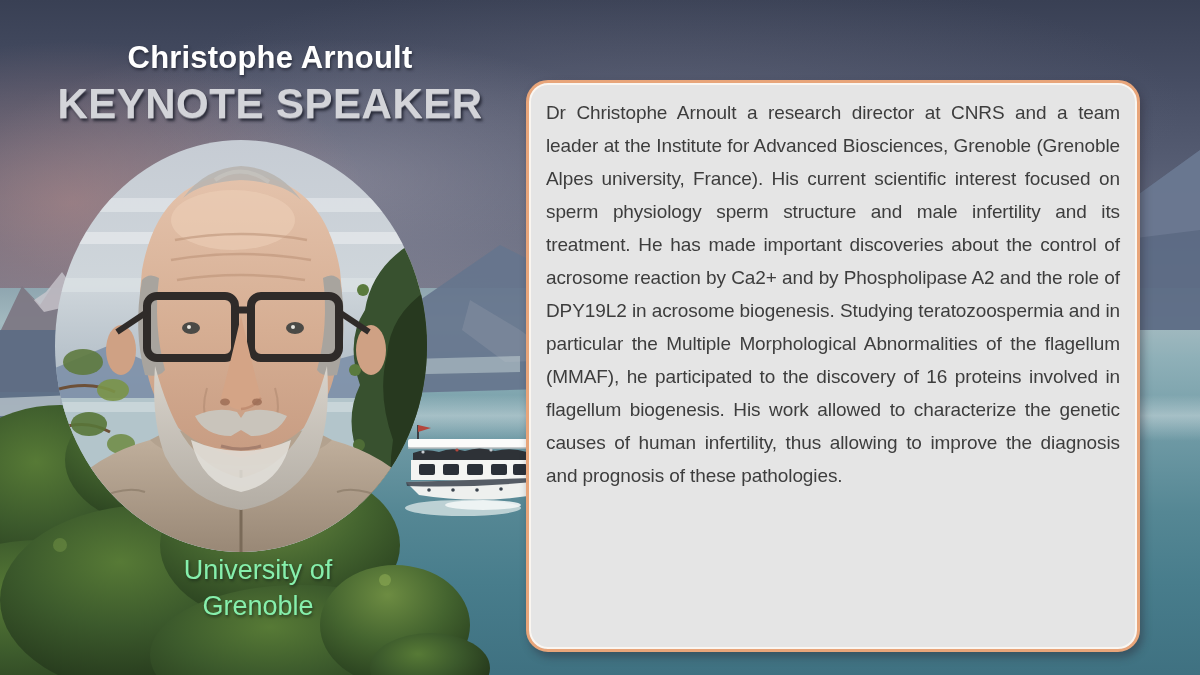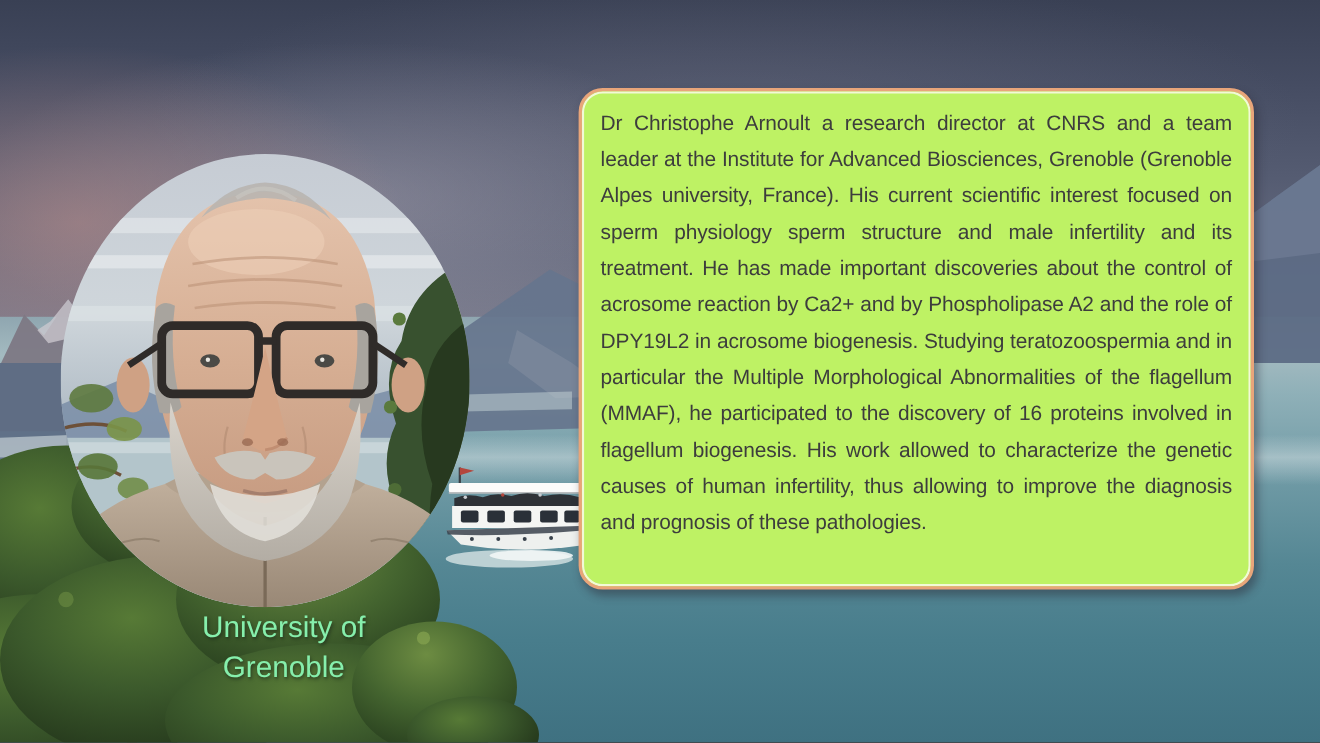--- a/index.html
+++ b/index.html
@@ -52,23 +52,23 @@
     margin-top:4px;font-size:42px;font-weight:700;letter-spacing:0.5px;color:#d3d4d9;
     text-shadow:0 1px 0 rgba(245,245,248,0.35), 2px 3px 3px rgba(25,28,40,0.8);
   }
   .affiliation{
     position:absolute;left:148px;top:552px;width:220px;z-index:9;
     text-align:center;font-size:27px;line-height:36px;color:#86efac;
     text-shadow:1px 2px 3px rgba(15,25,20,0.55);
   }
   
   .bio-box{
-    position:absolute;left:526px;top:80px;width:614px;height:456px;z-index:10;
+    position:absolute;left:526px;top:80px;width:614px;height:572px;z-index:10;
     box-sizing:border-box;
-    background:#bef264;
+    background:#e5e5e5;
     border:3px solid #e8a57a;
     border-radius:22px;
     box-shadow:3px 5px 8px rgba(45,42,55,0.45), inset 0 0 0 2px rgba(255,250,244,0.8);
     padding:13px 17px 10px 17px;
   }
   .bio-text{
     color:#3d3d3d;font-size:19px;line-height:33px;
     text-align:justify;text-align-last:left;letter-spacing:-0.1px;
   }
 </style>
@@ -250,20 +250,24 @@
 
       <path d="M100,226 Q112,270 128,296 Q150,330 186,338 Q222,330 244,296 Q260,270 272,226 Q276,280 262,316 Q238,362 186,370 Q134,362 110,316 Q96,280 100,226 Z" fill="url(#pBeard)"></path>
       <path d="M136,300 Q186,322 236,300 Q226,344 186,352 Q146,344 136,300 Z" fill="#e3e0da" opacity="0.85"></path>
 
       <path d="M140,276 Q162,266 182,272 L186,278 L190,272 Q210,266 232,276 Q222,296 196,296 L186,290 L176,296 Q150,296 140,276 Z" fill="#c9c4bb"></path>
 
       <path d="M166,306 Q186,312 206,306" stroke="#8d6a5f" stroke-width="3" fill="none" opacity="0.6"></path>
     </svg>
   </div>
 
+  <div class="titles">
+    <div class="speaker-name">Christophe Arnoult</div>
+    <div class="speaker-role">KEYNOTE SPEAKER</div>
+  </div>
 
   <div class="affiliation">University of Grenoble</div>
 
   <div class="bio-box">
     <div class="bio-text">Dr Christophe Arnoult a research director at CNRS and a team leader at the Institute for Advanced Biosciences, Grenoble (Grenoble Alpes university, France). His current scientific interest focused on sperm physiology sperm structure and male infertility and its treatment. He has made important discoveries about the control of acrosome reaction by Ca2+ and by Phospholipase A2 and the role of DPY19L2 in acrosome biogenesis. Studying teratozoospermia and in particular the Multiple Morphological Abnormalities of the flagellum (MMAF), he participated to the discovery of 16 proteins involved in flagellum biogenesis. His work allowed to characterize the genetic causes of human infertility, thus allowing to improve the diagnosis and prognosis of these pathologies.</div>
   </div>
 
 </div>
 
 </body></html>

